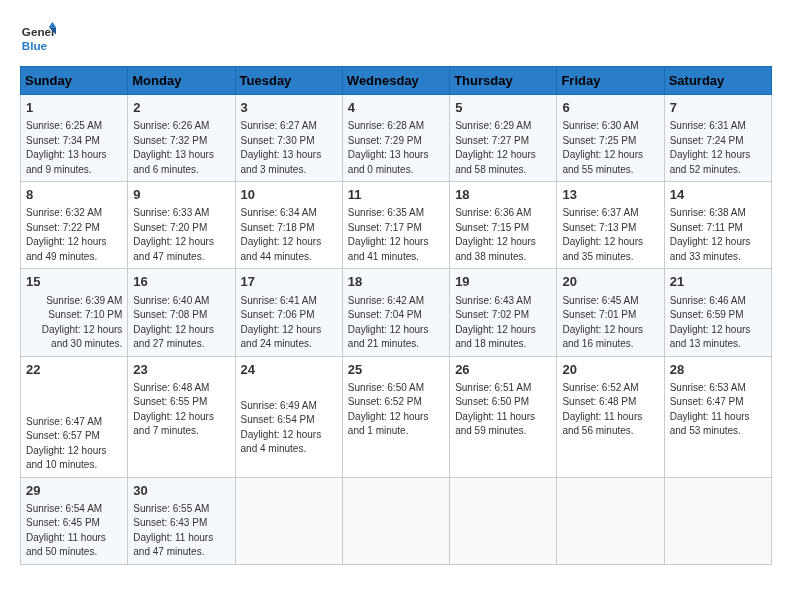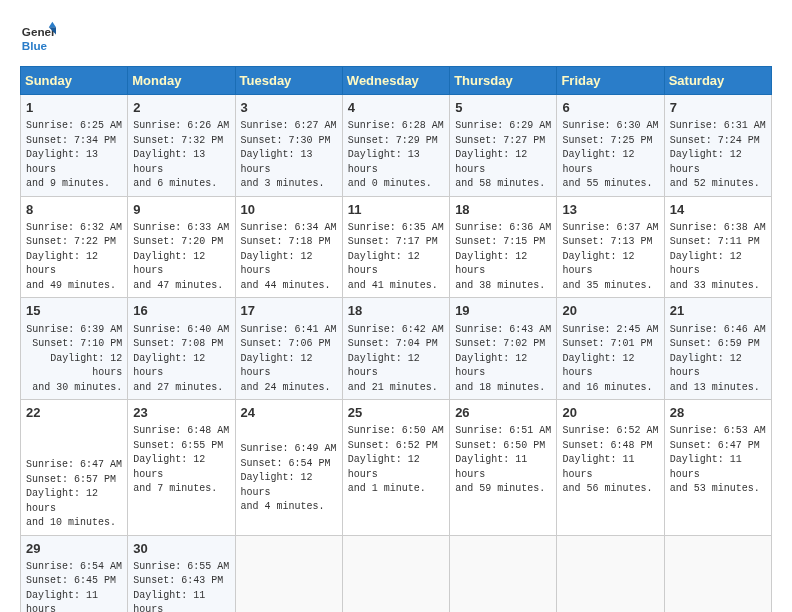--- a/index.html
+++ b/index.html
@@ -37,21 +37,21 @@
       font-size: 14px;
       color: #555;
     }
     .calendar-table {
       width: 100%;
       border-collapse: collapse;
       font-size: 11px;
     }
     .calendar-table thead tr th {
       background-color: #2a7dc9;
-      color: #fef9c3;
+      color: #000000;
       padding: 6px 4px;
       text-align: left;
       font-size: 13px;
       font-weight: bold;
       border: 1px solid #1a6db5;
     }
     .calendar-table tbody tr td {
       vertical-align: top;
       padding: 4px 5px;
       border: 1px solid #ccc;
@@ -70,21 +70,20 @@
     .day-number {
       font-size: 13px;
       font-weight: bold;
       display: block;
       margin-bottom: 2px;
     }
     .day-info {
       font-size: 10px;
       color: #333;
       line-height: 1.45;
-      font-family: Liberation Mono, monospace;
     }
     .empty-cell {
       background: #f9f9f9 !important;
     }
   </style>
 </head>
 <body>
 
 <div class="header-area">
   <div class="logo">
@@ -247,21 +246,21 @@
         </td>
         <td>
           <span class="day-number">19</span>
           <div class="day-info" style="white-space: pre-line;">Sunrise: 6:43 AM
 Sunset: 7:02 PM
 Daylight: 12 hours
 and 18 minutes.</div>
         </td>
         <td>
           <span class="day-number">20</span>
-          <div class="day-info" style="white-space: pre-line;">Sunrise: 2:45 AM
+          <div class="day-info" style="white-space: pre-line;">Sunrise: 6:45 AM
 Sunset: 7:01 PM
 Daylight: 12 hours
 and 16 minutes.</div>
         </td>
         <td>
           <span class="day-number">21</span>
           <div class="day-info" style="white-space: pre-line;">Sunrise: 6:46 AM
 Sunset: 6:59 PM
 Daylight: 12 hours
 and 13 minutes.</div>

